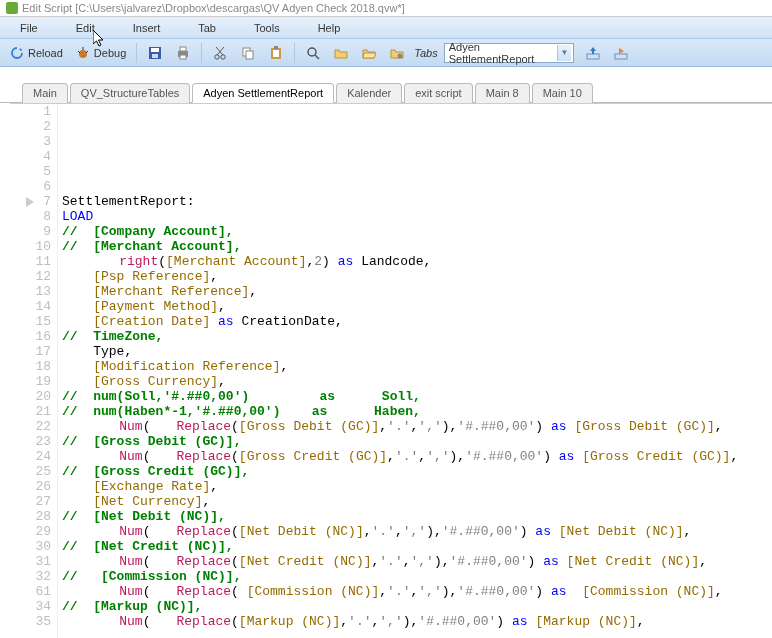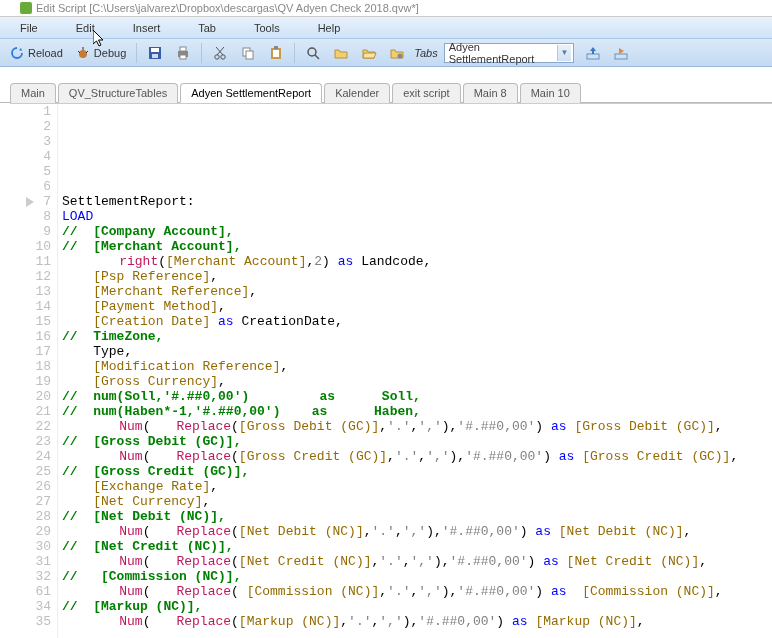--- a/index.html
+++ b/index.html
@@ -10,21 +10,21 @@
     overflow: hidden;
     width: 772px;
     height: 638px;
   }
   .title-bar {
     height: 17px;
     background: #fff;
     border-bottom: 1px solid #ccc;
     display: flex;
     align-items: center;
-    padding-left: 20px;
+    padding-left: 6px;
     color: #888;
   }
   .title-bar .icon {
     width: 12px; height: 12px;
     background: #6aaa3a;
     border-radius: 2px;
     margin-right: 4px;
     display:inline-block;
   }
   .menu-bar {
@@ -101,21 +101,21 @@
   }
 
   .blank-strip { height: 14px; background: #fff; }
 
   .tab-strip {
     height: 22px;
     background: #fff;
     border-bottom: 1px solid #bbb;
     display: flex;
     align-items: flex-end;
-    padding-left: 10px;
+    padding-left: 22px;
   }
   .tab {
     height: 20px;
     padding: 3px 10px 0 10px;
     border: 1px solid #bbb;
     border-bottom: none;
     background: #f0f0f0;
     margin-right: 2px;
     color: #555;
     border-top-left-radius: 4px;

